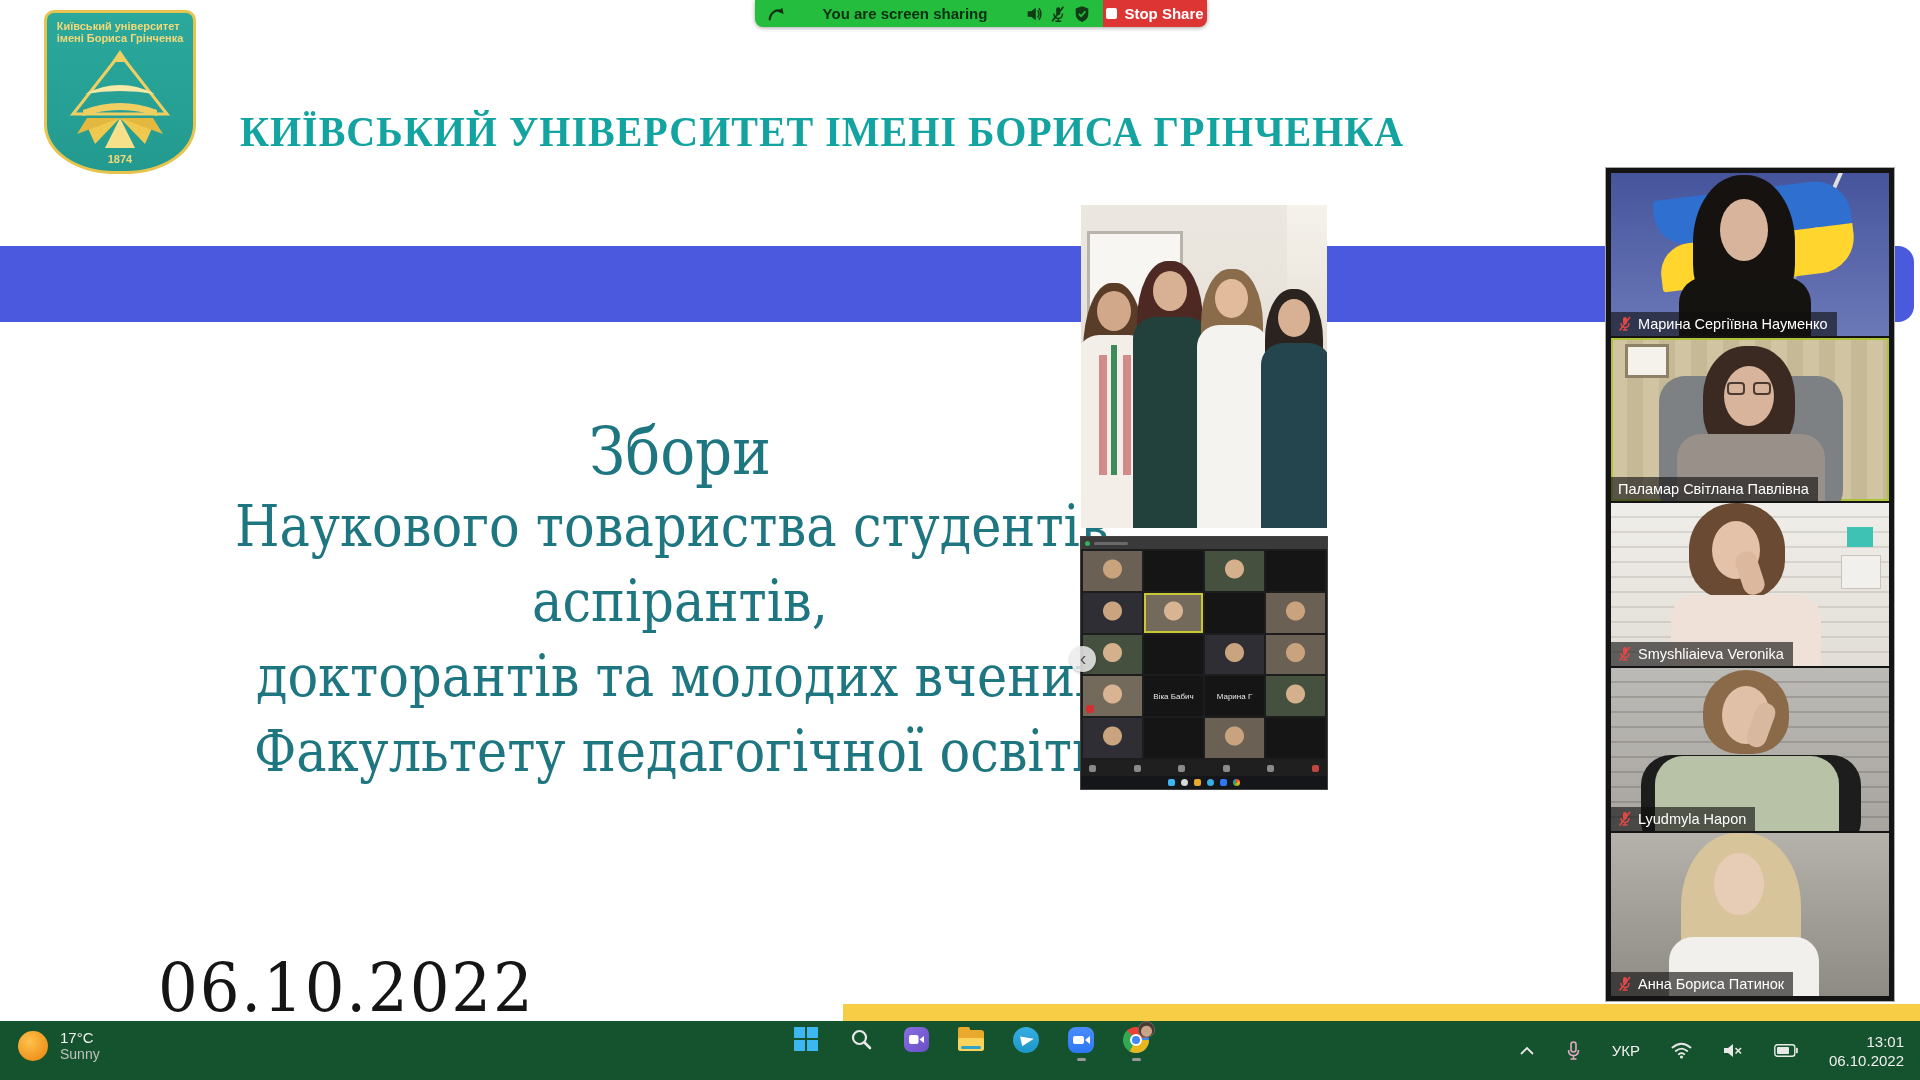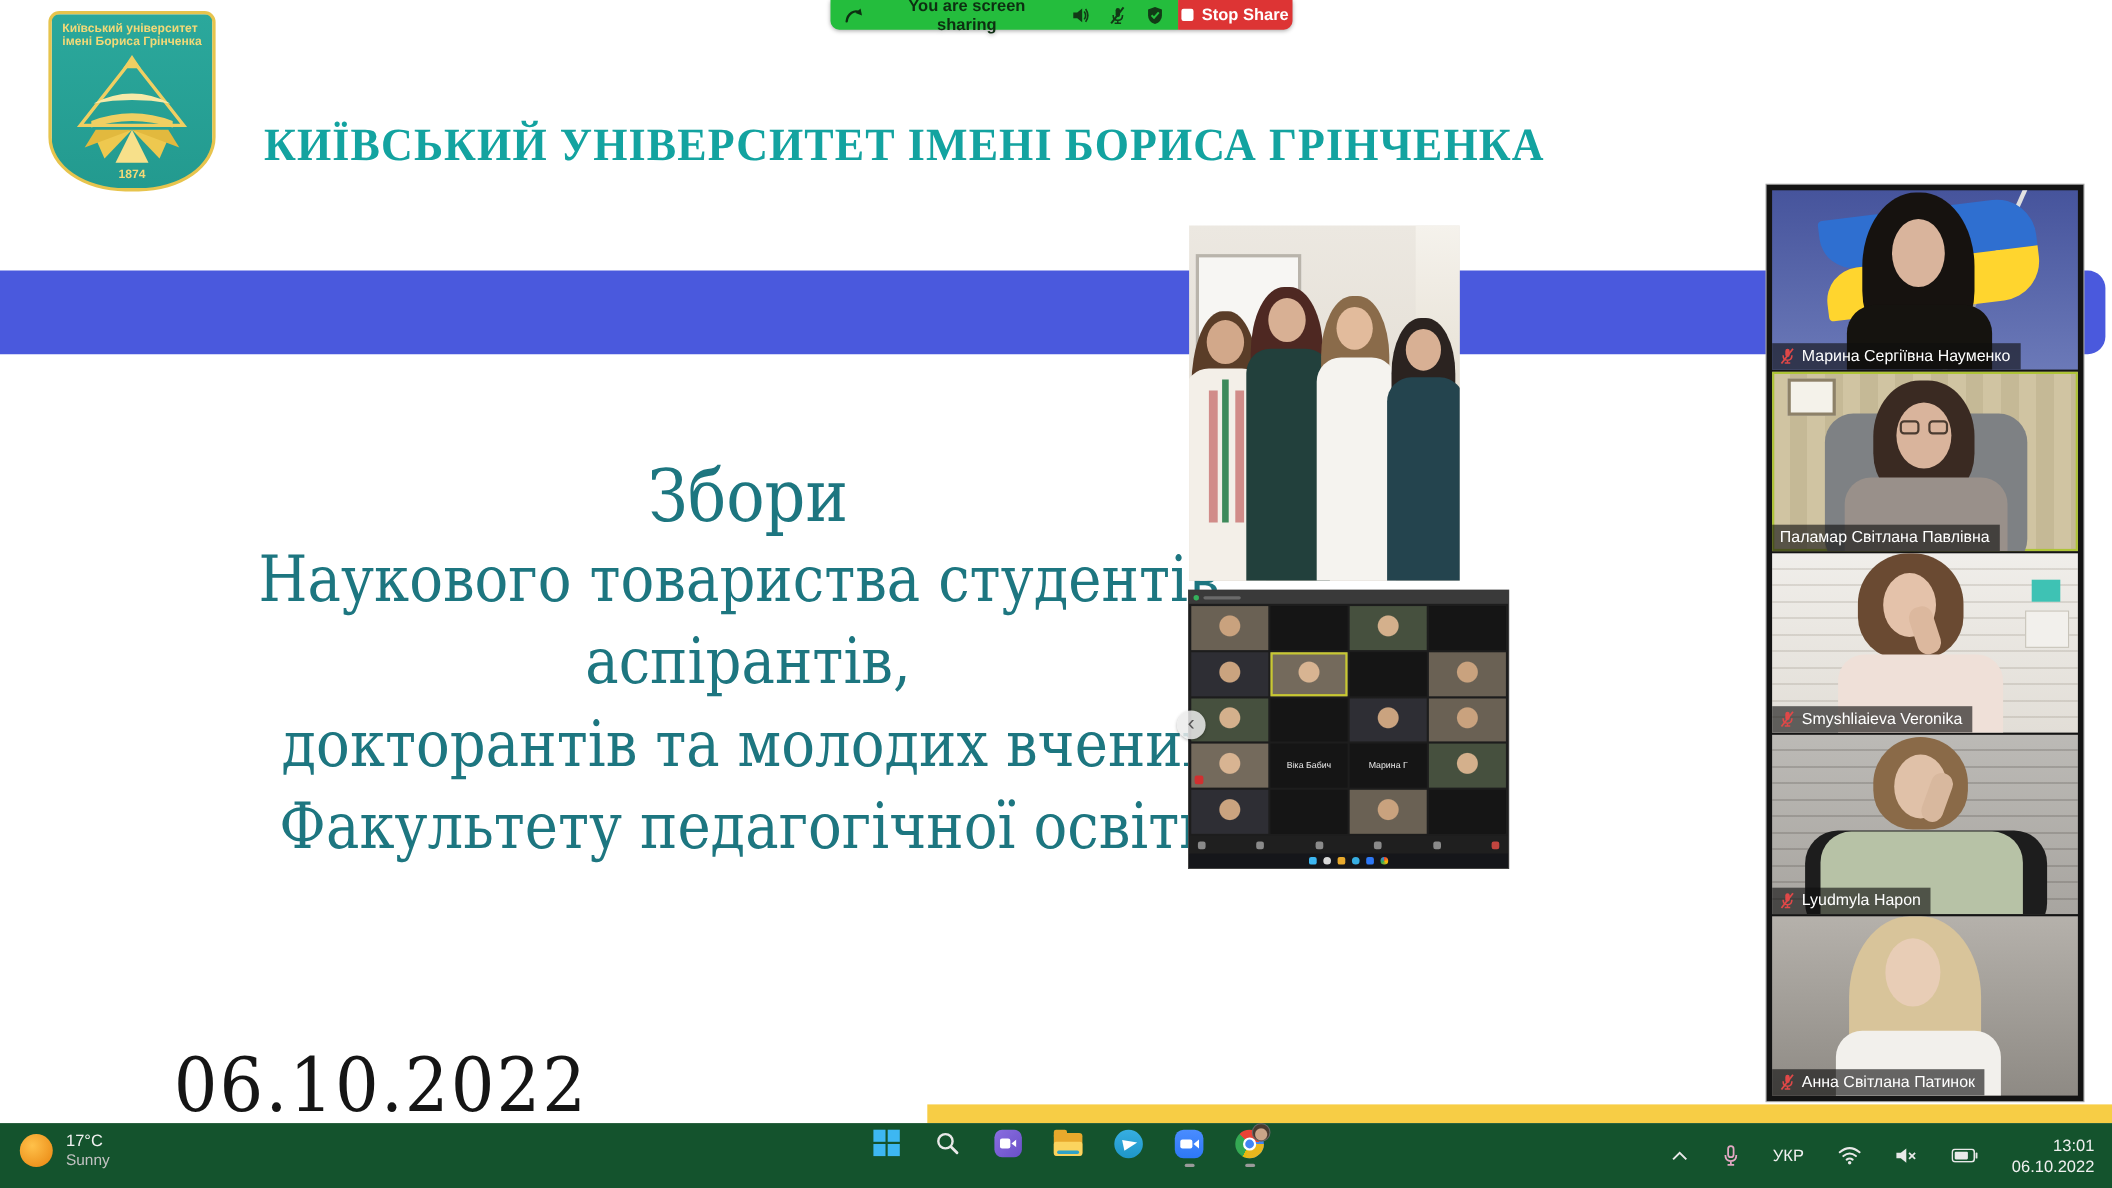--- a/index.html
+++ b/index.html
@@ -45,21 +45,21 @@
            background:linear-gradient(180deg,#ece8e1,#ddd6ca); }
   .whiteboard { left:6px; top:26px; width:96px; height:104px; background:#f7f6f3;
                 border:3px solid #b9b4ab; }
   .photo .win { right:0; top:0; width:40px; height:150px; background:linear-gradient(180deg,#f5f2ec,#e6e0d4); }
   .ph-person { position:absolute; }
   .ph-head { position:absolute; border-radius:50%; }
   .ph-hair { position:absolute; border-radius:46% 46% 40% 40%; }
   .ph-body { position:absolute; border-radius:22px 22px 0 0; }
 
   
-  .zoomshot { left:1081px; top:537px; width:290px; height:252px; background:#232323;
+  .zoomshot { left:1081px; top:537px; width:246px; height:252px; background:#232323;
               box-shadow:0 0 0 1px #444; display:flex; flex-direction:column; }
   .zs-titlebar { height:12px; background:#3a3a3a; display:flex; align-items:center; padding:0 4px; gap:4px; }
   .zs-dot { width:5px; height:5px; border-radius:50%; background:#35b15c; }
   .zs-dash { width:34px; height:3px; background:#6a6a6a; border-radius:2px; }
   .zs-grid { flex:1; display:grid; grid-template-columns:repeat(4,1fr);
              grid-auto-rows:1fr; gap:2px; padding:2px; background:#1d1d1d; }
   .zs-tile { background:#151515; position:relative; overflow:hidden; }
   .zs-tile.v1 { background:radial-gradient(circle at 50% 45%, #c9a27e 0 9px, #6a6154 10px); }
   .zs-tile.v2 { background:radial-gradient(circle at 50% 45%, #d4b08c 0 9px, #46503e 10px); }
   .zs-tile.v3 { background:radial-gradient(circle at 50% 45%, #caa37f 0 9px, #2e2e34 10px); }
@@ -76,22 +76,22 @@
   .zs-ostaskbar { height:13px; background:#15161a; display:flex; align-items:center;
                   justify-content:center; gap:6px; }
   .zs-os { width:7px; height:7px; border-radius:2px; }
 
   .nav-arrow { left:1070px; top:646px; width:26px; height:26px; border-radius:50%;
                background:rgba(235,235,235,.85); color:#555; font-size:20px; line-height:24px;
                text-align:center; box-shadow:0 1px 3px rgba(0,0,0,.3); }
 
   
   .share-bar { left:755px; top:0; height:27px; display:flex; filter:drop-shadow(0 1px 2px rgba(0,0,0,.35)); }
-  .share-green { width:316px; background:#24bd3d; border-radius:0 0 0 8px;
-                 display:flex; align-items:center; padding:0 12px; gap:16px; }
+  .share-green { width:348px; background:#24bd3d; border-radius:0 0 0 8px;
+                 display:flex; align-items:center; padding:0 12px; gap:6px; }
   .share-msg { color:#0d2f11; font-weight:bold; font-size:15px; flex:1; text-align:center; }
   .share-ico { width:18px; height:18px; flex:none; }
   .stop-share { width:104px; background:#dd3434; border:none; border-radius:0 0 8px 0;
                 display:flex; align-items:center; justify-content:center; gap:7px; cursor:pointer; }
   .stop-square { width:11px; height:11px; background:#fff; border-radius:2px; }
   .stop-label { color:#fff; font-weight:bold; font-size:15px; }
 
   
   .video-panel { left:1606px; top:168px; width:288px; height:833px; background:#141414;
                  padding:5px; display:flex; flex-direction:column; gap:2px;
@@ -402,21 +402,21 @@
     <div class="vtile t5">
       <div class="p-hair" style="left:70px;top:0px;width:120px;height:160px;border-radius:46% 46% 20% 20%;background:#d8c49a;"></div>
       <div class="p-face" style="left:103px;top:20px;width:50px;height:62px;border-radius:50%;background:#e8cdb6;"></div>
       <div class="p-torso" style="left:58px;top:104px;width:150px;height:60px;border-radius:24px 24px 0 0;background:#f2f0ec;"></div>
       <div class="vlabel">
         <svg class="mic-off-red" viewBox="0 0 14 16">
           <rect x="5" y="1" width="4" height="7.5" rx="2" fill="#e04848"></rect>
           <path d="M3 7 Q3 11.5 7 11.5 Q11 11.5 11 7 M7 11.5 L7 14 M4.5 14 L9.5 14" fill="none" stroke="#e04848" stroke-width="1.4"></path>
           <line x1="1.5" y1="14.5" x2="12" y2="1" stroke="#e04848" stroke-width="1.6"></line>
         </svg>
-        <span class="vname">Анна Світлана Патинок</span>
+        <span class="vname">Анна Бориса Патинок</span>
       </div>
     </div>
   </div>
 
   <div class="abs yellow-strip"></div>
 
   <div class="abs taskbar">
 
     <div class="abs weather">
       <div class="sun"></div>

